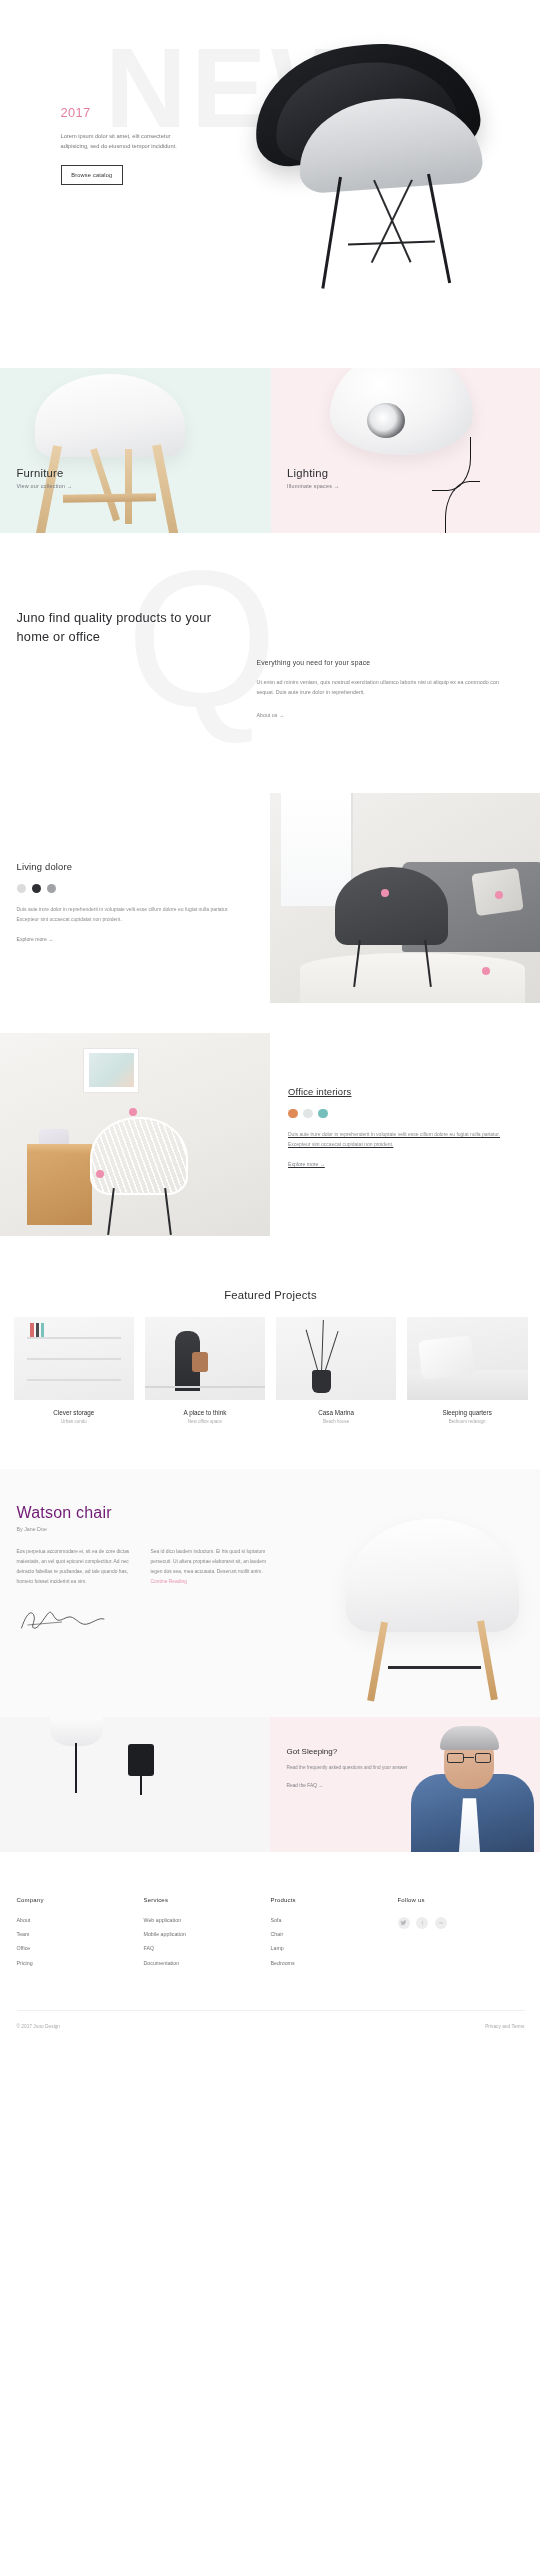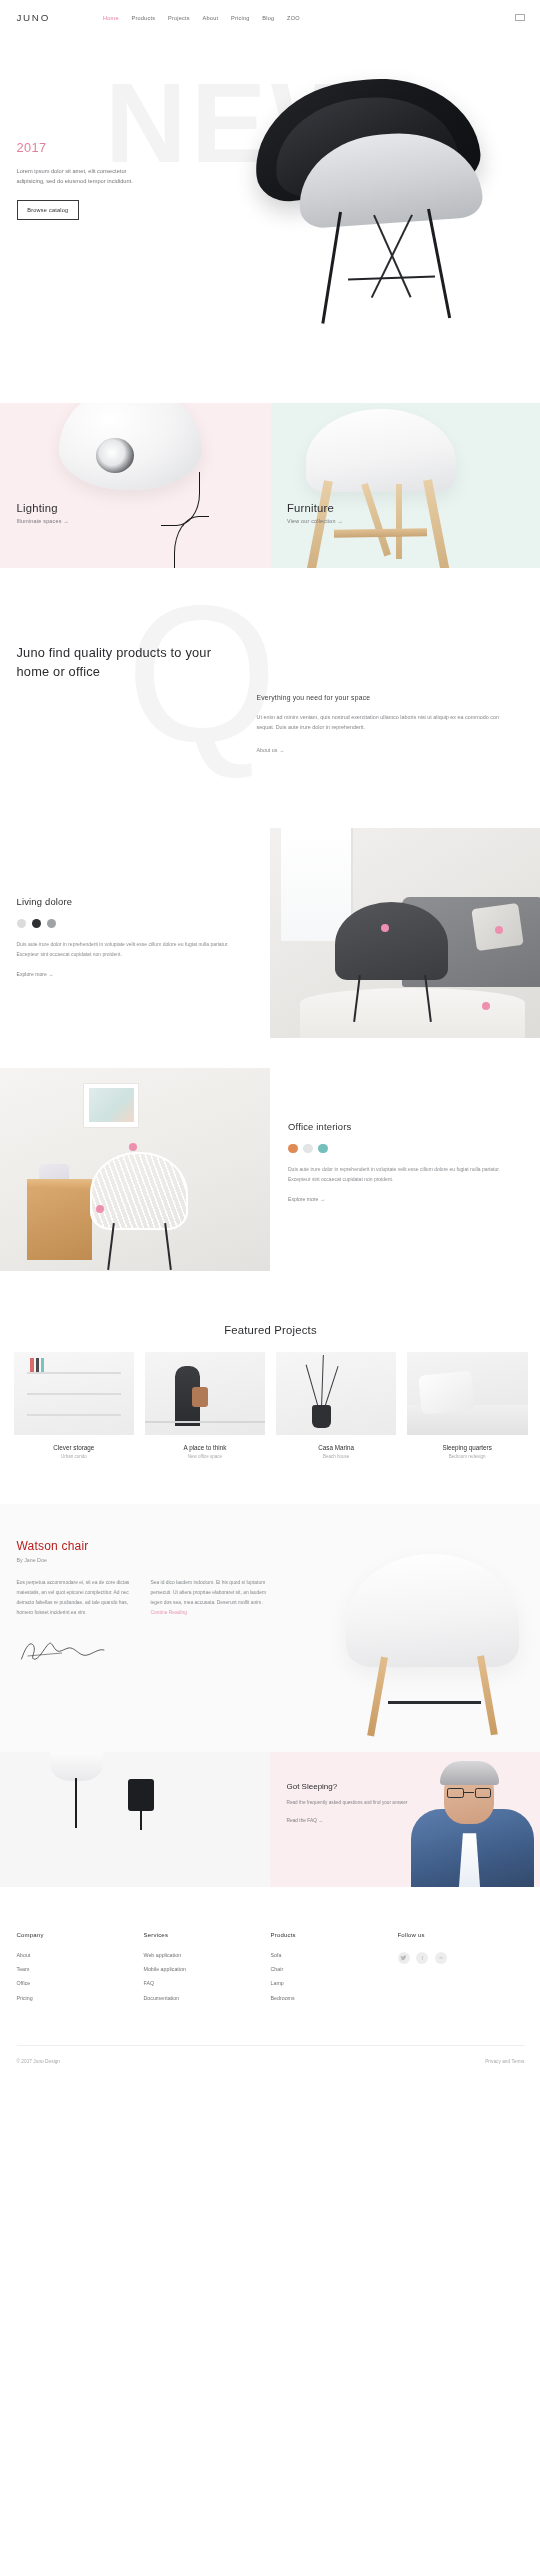--- a/index.html
+++ b/index.html
@@ -65,21 +65,21 @@
     top: 32px;
     left: 105px;
     font-size: 113px;
     font-weight: 700;
     letter-spacing: 4.5px;
     color: #f3f3f4;
     line-height: 1;
     z-index: 1;
     user-select: none;
   }
-  .hero-copy { position: relative; z-index: 5; padding: 105px 0 0 16.5px; width: 188px; }
+  .hero-copy { position: relative; z-index: 5; padding: 105px 0 0 16.5px; width: 188px; margin-left: 44px; }
   .hero-year { color: #e57e9c; font-size: 12.8px; letter-spacing: 0.4px; margin-bottom: 7.5px; }
   .hero-title {
     font-size: 19px;
     line-height: 1.2;
     font-weight: 400;
     letter-spacing: 0.3px;
     color: #28292c;
   }
   .hero-text {
     margin-top: 10.5px;
@@ -217,21 +217,21 @@
   .acapulco { position: absolute; left: 90px; top: 84px; width: 98px; height: 78px;
     border: 2.3px solid #ffffff; border-radius: 47px 47px 21px 21px / 42px 42px 18px 18px;
     background: repeating-linear-gradient(70deg, rgba(255,255,255,.95) 0 1.5px, rgba(236,234,230,0) 1.5px 5.3px); }
   .acapulco-legs { position: absolute; left: 105px; top: 155px; width: 69px; height: 36px; }
   .wood-block { position: absolute; left: 27px; top: 120px; width: 65px; height: 72px;
     background: linear-gradient(160deg,#d9a96f 0%, #bf8b50 100%); }
   .wood-block:after { content:""; position:absolute; left: 0; top: -9px; width: 100%; height: 10.5px;
     background: linear-gradient(180deg,#e6bd86 0%, #d6a368 100%); }
   .pot { position: absolute; left: 39px; top: 96px; width: 30px; height: 25.5px;
     background: linear-gradient(160deg,#eceaf0 0%, #d9d7de 100%); border-radius: 4.5px 4.5px 7.5px 7.5px; }
-  .office-copy { width: 226px; padding: 53px 0 0 18px; }
+  .office-copy { width: 226px; padding: 53px 0 0 18px; text-decoration: underline; }
   .sw-orange { background: #e08b56; }
   .sw-light { background: #e2e5e6; }
   .sw-teal { background: #74bfbb; }
 
   
   .featured { padding: 53px 0 45px; background: #fff; }
   .featured-title { text-align: center; font-size: 11.3px; font-weight: 400; color: #2c2d30; letter-spacing: 0.2px; margin-bottom: 16.5px; }
   .proj-grid { display: flex; gap: 10.5px; padding: 0 13.5px; }
   .proj { width: 25%; }
   .proj-thumb { height: 83px; position: relative; overflow: hidden; background: #f1f1f2; }
@@ -252,21 +252,21 @@
     background: linear-gradient(150deg,#fdfdfd 0%, #ebebec 100%); border-radius: 6px; transform: rotate(-6deg); }
   .p4 .sheet { position: absolute; left: 0; right: 0; bottom: 0; height: 30px;
     background: linear-gradient(180deg,#f0f0f1 0%, #e2e2e3 100%); }
   .proj-name { margin-top: 9px; text-align: center; font-size: 6.3px; color: #2f3033; }
   .proj-sub { margin-top: 3px; text-align: center; font-size: 4.5px; color: #a9abae; }
 
   
   .watson { background: #fafafa; padding: 35px 0 0; position: relative; overflow: hidden; height: 248px; }
   .watson-inner { display: flex; padding: 0 16.5px; position: relative; z-index: 3; }
   .watson-left { width: 270px; }
-  .watson-title { font-size: 12px; font-weight: 400; color: #b91c1c; letter-spacing: 0.2px; }
+  .watson-title { font-size: 16px; font-weight: 400; color: #701a75; letter-spacing: 0.2px; }
   .watson-by { margin-top: 3.8px; font-size: 5.3px; color: #8f9194; }
   .watson-cols { display: flex; gap: 12px; margin-top: 15px; }
   .watson-col { width: 122px; font-size: 4.9px; line-height: 2.05; color: #86888c; }
   .read-more { color: #e995af; }
   .signature { margin-top: 19.5px; width: 90px; height: 25.5px; position: relative; }
   .watson-photo { position: absolute; right: 0; top: 42px; width: 225px; height: 203px; }
   .wc-shell { position: absolute; left: 30px; top: 7.5px; width: 173px; height: 113px;
     background: linear-gradient(175deg,#ffffff 0%, #f4f4f5 55%, #e6e6e8 100%);
     border-radius: 86px 86px 25.5px 25.5px / 72px 72px 21px 21px; box-shadow: 0 7.5px 22.5px rgba(0,0,0,.05); }
   .wc-leg { position: absolute; background: linear-gradient(180deg,#e2bd8c 0%, #c99b63 100%); transform-origin: top center; }
@@ -320,75 +320,60 @@
     display: flex; align-items: center; justify-content: center; font-size: 5.3px; color: #b5b7ba; }
   .footer-bar { border-top: 0.8px solid #eeeeef; margin-top: 36px; padding-top: 13.5px;
     display: flex; justify-content: space-between; }
   .footer-bar span, .footer-bar a { font-size: 4.8px; color: #a7a9ac; text-decoration: none; }
 </style>
 </head>
 <body>
 
 <div class="page">
 
-  <div class="header">
-    <div class="logo">JUNO</div>
-    <div class="nav">
-      <a href="#" class="active">Home</a>
-      <a href="#">Products</a>
-      <a href="#">Projects</a>
-      <a href="#">About</a>
-      <a href="#">Pricing</a>
-      <a href="#">Blog</a>
-      <a href="#">ZOO</a>
-    </div>
-    <div class="header-right">
-      <span class="mail-icon"></span>
-    </div>
-  </div>
 
   <div class="hero">
     <div class="hero-ghost">NEW</div>
     <div class="hero-art">
       <div class="chair-seat"></div>
       <div class="chair-shell"></div>
       <div class="chair-leg l3"></div>
         <div class="chair-leg l4"></div>
       <div class="chair-leg l1"></div>
         <div class="chair-leg l2"></div>
       <div class="chair-bar"></div>
     </div>
     <div class="hero-copy">
       <div class="hero-year">2017</div>
       <div class="hero-text">Lorem ipsum dolor sit amet, elit consectetur adipisicing, sed do eiusmod tempor incididunt.</div>
       <button class="btn-outline">Browse catalog</button>
     </div>
   </div>
 
   <div class="cards">
-    <div class="card card-lighting">
-      <div class="lamp"></div>
-      <div class="lamp-socket"></div>
-      <div class="lamp-cord"></div>
-      <div class="lamp-cord2"></div>
-      <div class="card-label">
-        <div class="card-title">Lighting</div>
-        <div class="card-link">Illuminate spaces →</div>
-      </div>
-    </div>
     <div class="card card-furniture">
       <div class="stool-seat"></div>
       <div class="wood w3"></div>
         <div class="wood w4"></div>
       <div class="wood w1"></div>
         <div class="wood w2"></div>
       <div class="wbar"></div>
       <div class="card-label">
         <div class="card-title">Furniture</div>
         <div class="card-link">View our collection →</div>
+      </div>
+    </div>
+    <div class="card card-lighting">
+      <div class="lamp"></div>
+      <div class="lamp-socket"></div>
+      <div class="lamp-cord"></div>
+      <div class="lamp-cord2"></div>
+      <div class="card-label">
+        <div class="card-title">Lighting</div>
+        <div class="card-link">Illuminate spaces →</div>
       </div>
     </div>
   </div>
 
   <div class="quality">
     <div class="q-ghost">Q</div>
     <div class="quality-inner">
       <div class="q-left">
         <div class="q-heading">Juno find quality products to your home or office</div>
       </div>

